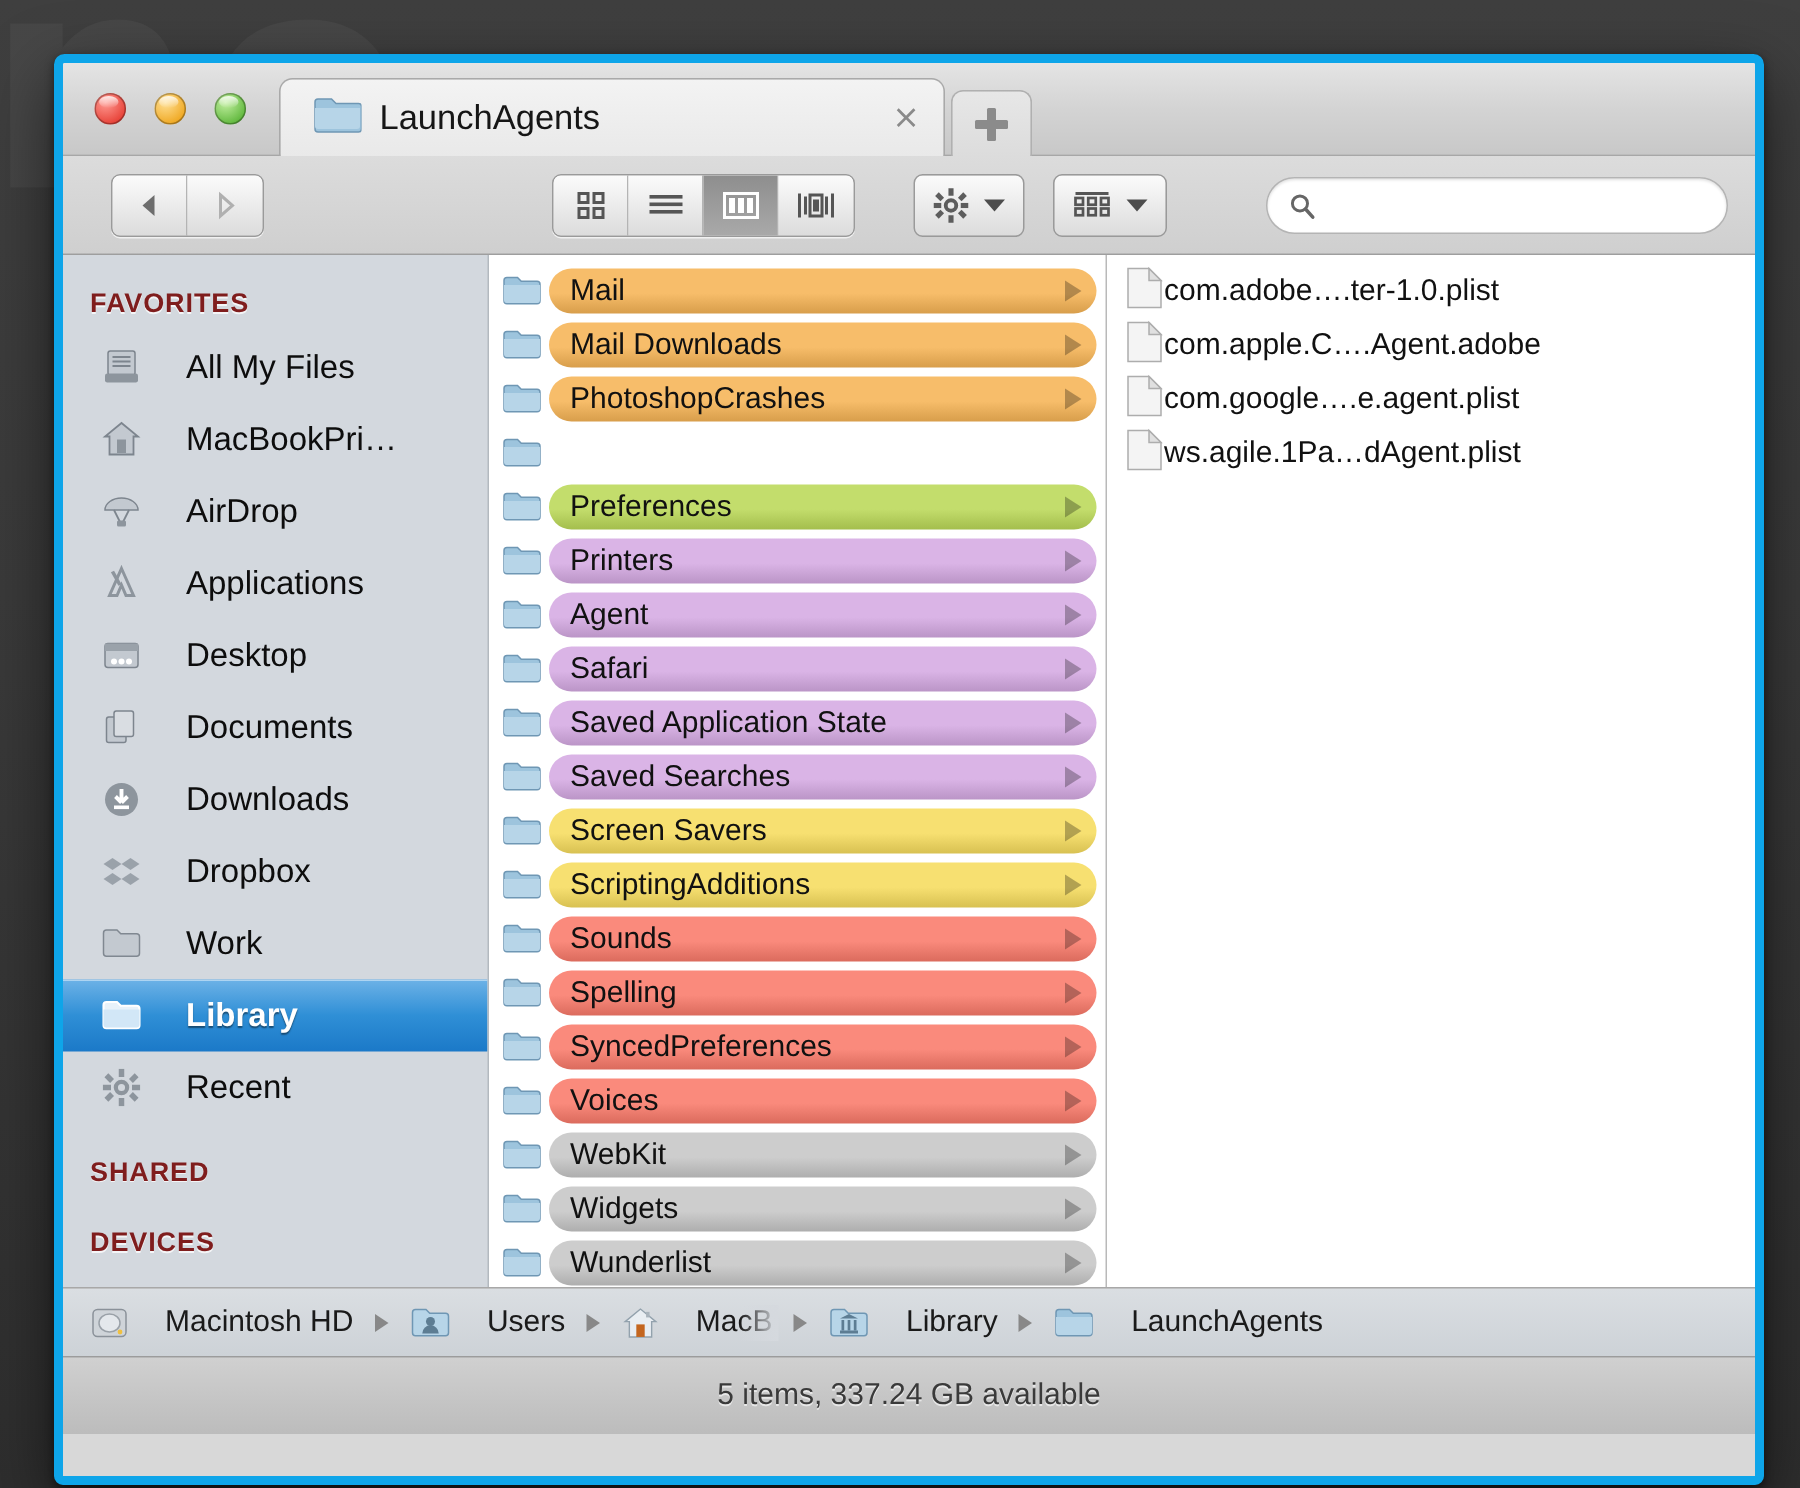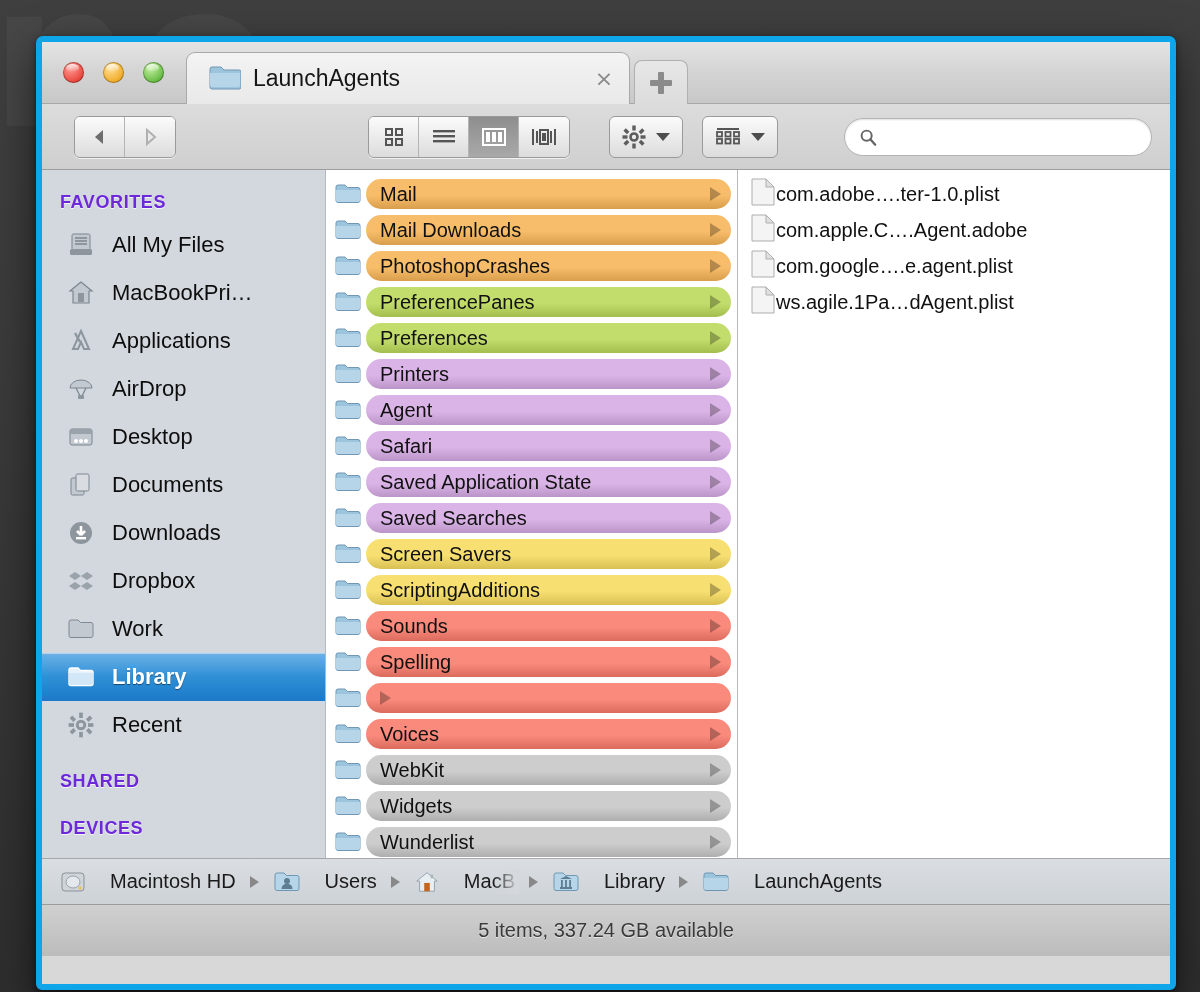--- a/index.html
+++ b/index.html
@@ -125,26 +125,26 @@
 
   
   .body { display:flex; height:688px; }
 
   
   .sidebar {
     width:284px; background:#d3d8de; border-right:1px solid #b3b9bf;
     padding-top:14px; overflow:hidden;
   }
   .sb-header {
-    font-size:18px; font-weight:bold; color:#6d28d9;
+    font-size:18px; font-weight:bold; color:#7f1d1d;
     letter-spacing:.6px; padding:8px 0 8px 18px;
     text-shadow:0 1px 0 rgba(255,255,255,.75);
   }
   .sb-item {
-    height:48px; display:flex; align-items:center; padding-left:24px; gap:16px;
+    height:48px; display:flex; align-items:center; padding-left:24px; gap:28px;
     font-size:22px; color:#0d0d0d;
   }
   .sb-item.selected{
     background:linear-gradient(180deg,#6db2e7 0%,#2f8fd6 50%,#1b79c8 100%);
     color:#fff; font-weight:bold;
     text-shadow:0 1px 1px rgba(0,0,0,.45);
     box-shadow:inset 0 1px 0 rgba(255,255,255,.45);
   }
   .sb-ico { width:30px; height:30px; flex:none; display:flex; align-items:center; justify-content:center; }
 
@@ -358,39 +358,39 @@
             <path d="M14 3L3 12h3v12h16V12h3z" fill="#c3c9d0" stroke="#7d858e" stroke-width="1.2"></path>
             <rect x="11" y="14" width="6" height="9" fill="#8d959d"></rect>
           </svg>
         </span>
         <span>MacBookPri…</span>
       </div>
 
       <div class="sb-item">
         <span class="sb-ico">
           <svg width="28" height="28" viewBox="0 0 28 28">
-            <path d="M14 4l8 18h-5l-3-7-3 7H6z" fill="none" stroke="#8d959d" stroke-width="2"></path>
-            <path d="M8 6l5 9" stroke="#8d959d" stroke-width="2.4"></path>
-          </svg>
-        </span>
-        <span>Applications</span>
-      </div>
-
-      <div class="sb-item">
-        <span class="sb-ico">
-          <svg width="28" height="28" viewBox="0 0 28 28">
             <path d="M3 13a11 8 0 0122 0z" fill="#c3c9d0" stroke="#7d858e"></path>
             <g stroke="#7d858e" stroke-width="1.2">
                 <line x1="9" y1="13" x2="13" y2="21"></line>
                 <line x1="19" y1="13" x2="15" y2="21"></line>
               </g>
             <rect x="11" y="20" width="6" height="4" rx="1" fill="#8d959d"></rect>
           </svg>
         </span>
         <span>AirDrop</span>
+      </div>
+
+      <div class="sb-item">
+        <span class="sb-ico">
+          <svg width="28" height="28" viewBox="0 0 28 28">
+            <path d="M14 4l8 18h-5l-3-7-3 7H6z" fill="none" stroke="#8d959d" stroke-width="2"></path>
+            <path d="M8 6l5 9" stroke="#8d959d" stroke-width="2.4"></path>
+          </svg>
+        </span>
+        <span>Applications</span>
       </div>
 
       <div class="sb-item">
         <span class="sb-ico">
           <svg width="28" height="28" viewBox="0 0 28 28">
             <rect x="3" y="6" width="22" height="16" rx="2" fill="#c3c9d0" stroke="#7d858e"></rect>
             <rect x="3" y="6" width="22" height="5" fill="#9aa2aa"></rect>
             <g fill="#fff">
                 <circle cx="9" cy="18" r="2"></circle>
                 <circle cx="14" cy="18" r="2"></circle>
@@ -529,24 +529,20 @@
               <span class="disc"></span>
             </span>
           </div>
           <div class="frow">
             <span class="fico">
               <svg width="28" height="24" viewBox="0 0 28 24">
   <path d="M2 5a2 2 0 012-2h7l2.5 2.5H24a2 2 0 012 2v11a2 2 0 01-2 2H4a2 2 0 01-2-2z" fill="#9dc4dd" stroke="#6f97b4"></path>
   <path d="M2 8h24v10a2 2 0 01-2 2H4a2 2 0 01-2-2z" fill="#b7d5e8"></path>
               </svg>
             </span>
-            <span class="pill" style="background: linear-gradient(rgb(195, 221, 108) 0%, rgb(195, 221, 108) 55%, rgb(164, 190, 77) 100%);">
-              <span class="ptxt">PreferencePanes</span>
-              <span class="disc"></span>
-            </span>
           </div>
           <div class="frow">
             <span class="fico">
               <svg width="28" height="24" viewBox="0 0 28 24">
   <path d="M2 5a2 2 0 012-2h7l2.5 2.5H24a2 2 0 012 2v11a2 2 0 01-2 2H4a2 2 0 01-2-2z" fill="#9dc4dd" stroke="#6f97b4"></path>
   <path d="M2 8h24v10a2 2 0 01-2 2H4a2 2 0 01-2-2z" fill="#b7d5e8"></path>
               </svg>
             </span>
             <span class="pill" style="background: linear-gradient(rgb(195, 221, 108) 0%, rgb(195, 221, 108) 55%, rgb(164, 190, 77) 100%);">
               <span class="ptxt">Preferences</span>
@@ -662,20 +658,21 @@
             </span>
           </div>
           <div class="frow">
             <span class="fico">
               <svg width="28" height="24" viewBox="0 0 28 24">
   <path d="M2 5a2 2 0 012-2h7l2.5 2.5H24a2 2 0 012 2v11a2 2 0 01-2 2H4a2 2 0 01-2-2z" fill="#9dc4dd" stroke="#6f97b4"></path>
   <path d="M2 8h24v10a2 2 0 01-2 2H4a2 2 0 01-2-2z" fill="#b7d5e8"></path>
               </svg>
             </span>
             <span class="pill" style="background: linear-gradient(rgb(250, 138, 124) 0%, rgb(250, 138, 124) 55%, rgb(219, 107, 93) 100%);">
+              <span class="ptxt">SyncedPreferences</span>
               <span class="disc"></span>
             </span>
           </div>
           <div class="frow">
             <span class="fico">
               <svg width="28" height="24" viewBox="0 0 28 24">
   <path d="M2 5a2 2 0 012-2h7l2.5 2.5H24a2 2 0 012 2v11a2 2 0 01-2 2H4a2 2 0 01-2-2z" fill="#9dc4dd" stroke="#6f97b4"></path>
   <path d="M2 8h24v10a2 2 0 01-2 2H4a2 2 0 01-2-2z" fill="#b7d5e8"></path>
               </svg>
             </span>

